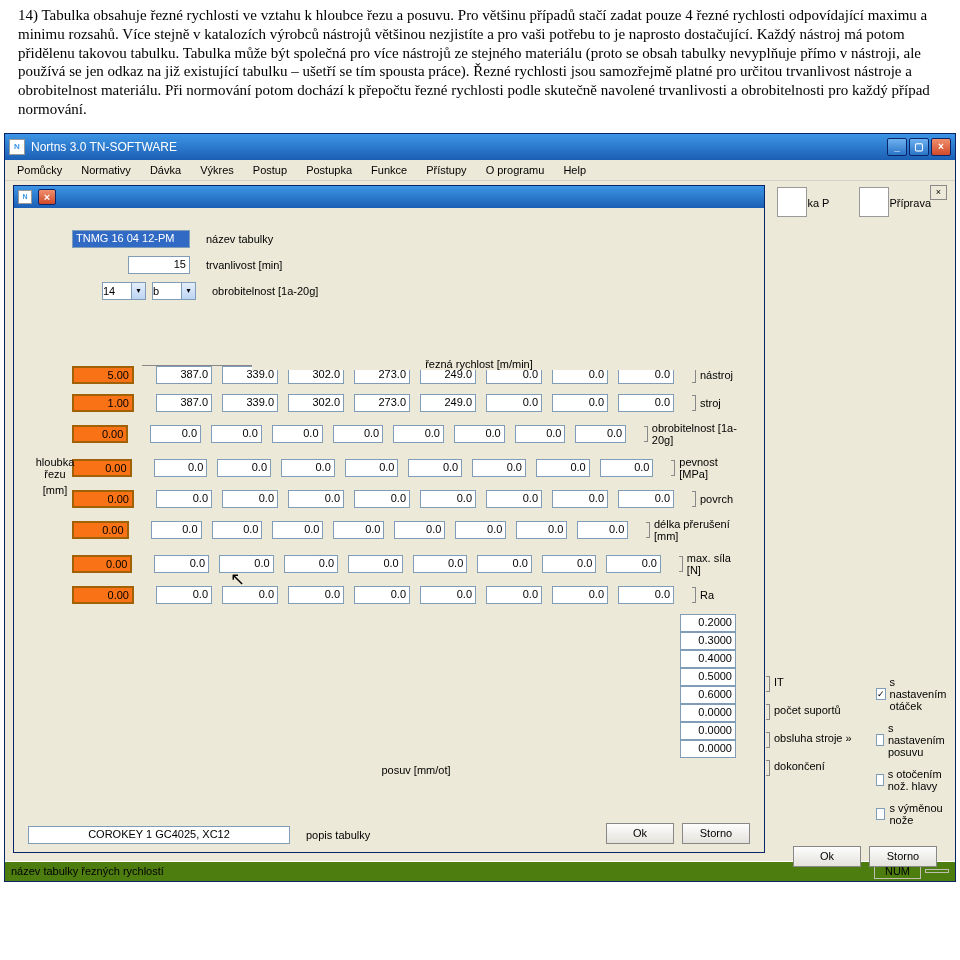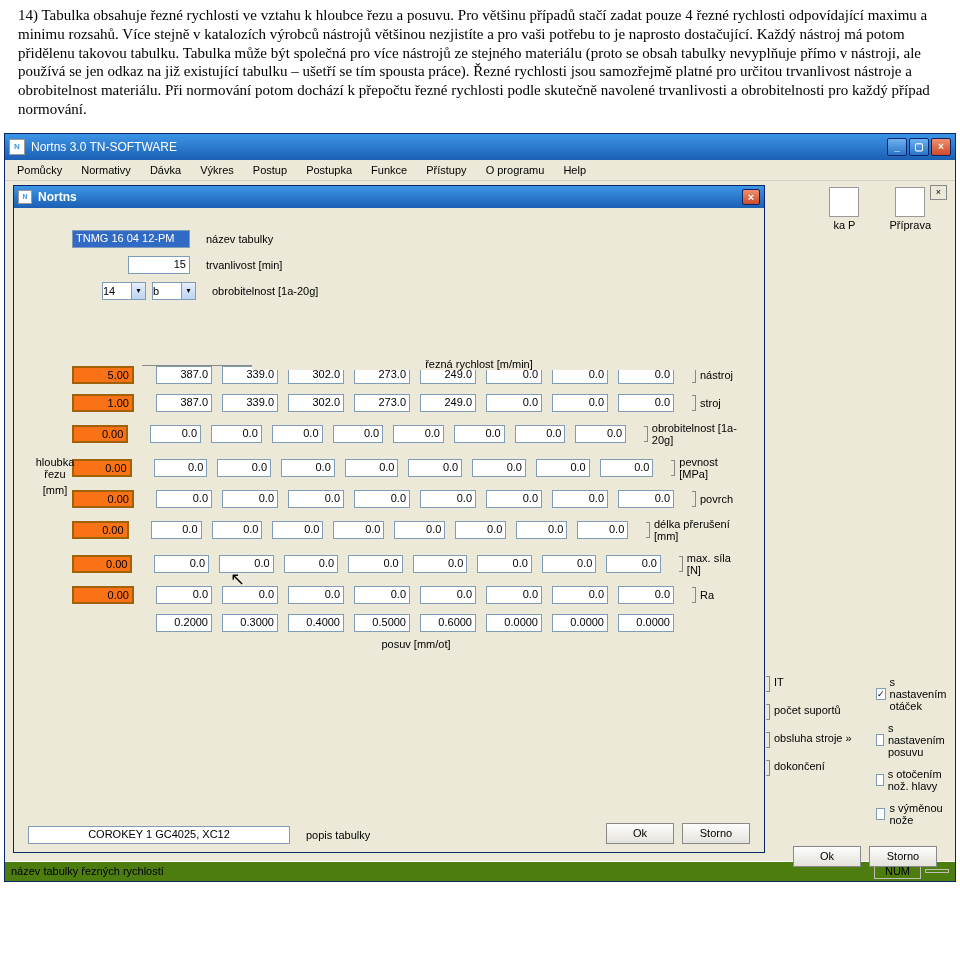--- a/index.html
+++ b/index.html
@@ -35,34 +35,34 @@
   .grid-wrap { position:relative; margin-top:66px; }
   .sectitle { position:absolute; top:-8px; left:180px; right:40px; font-size:11px; text-align:center; background:#ece9d8; }
   .frameline-top { position:absolute; top:-1px; left:70px; width:558px; border-top:1px solid #888; }
 
   .grid { margin-top:10px; }
   .grow { display:flex; align-items:center; margin-bottom:10px; }
   .grow .lead { width:62px; height:18px; border:2px solid #a16207; background:#f97316; padding:1px 3px; font-size:11px; text-align:right; margin-right:22px; }
   .grow .cell { width:56px; height:18px; border:1px solid #7f9db9; background:#fff; padding:1px 3px; font-size:11px; text-align:right; margin-right:10px; }
   .grow .side { margin-left:8px; display:flex; align-items:center; gap:4px; }
   .sidebracket { width:4px; height:16px; border-right:1px solid #888; border-top:1px solid #888; border-bottom:1px solid #888; }
-  .posuv-row { display:flex; align-items:flex-end; margin-top:4px; margin-left:84px; }
+  .posuv-row { display:flex; align-items:flex-end; margin-top:4px; margin-left:84px;flex-direction:column; }
   .posuv-row .cell { width:56px; height:18px; border:1px solid #7f9db9; background:#fff; padding:1px 3px; font-size:11px; text-align:right; margin-right:10px; }
   .posuv-lab { text-align:center; margin-left:84px; width:520px; margin-top:6px; font-size:11px; }
 
   .left-tag { position:absolute; left:-48px; top:90px; width:62px; text-align:center; font-size:11px; }
   .left-tag div { margin-bottom:4px; }
 
   .bottom { position:absolute; bottom:8px; left:14px; right:14px; }
   .bottom .wide { width:262px; height:18px; border:1px solid #7f9db9; background:#fff; padding:1px 3px; font-size:11px; }
   .btnbar { position:absolute; bottom:0; right:0; display:flex; gap:8px; }
   .btn { min-width:68px; height:21px; border:1px solid #888; background:linear-gradient(#fdfdfd,#e4e2db); display:inline-flex; align-items:center; justify-content:center; padding:0 8px; }
 
   .bg-icons { position:absolute; top:6px; right:24px; display:flex; gap:30px; z-index:1; }
-  .bg-icons .ic { display:flex; flex-direction:column; align-items:center; font-size:11px; }
+  .bg-icons .ic { display:flex; flex-direction:row; align-items:center; font-size:11px; }
   .bg-icons .ic .g { width:30px; height:30px; border:1px solid #999; background:#fff; margin-bottom:2px; }
   .bg-close { position:absolute; top:4px; right:8px; width:17px; height:15px; border:1px solid #888; background:#ece9d8; display:flex; align-items:center; justify-content:center; font-size:9px; z-index:2; }
 
   .right-extras { position:absolute; top:310px; right:-170px; width:150px; }
   .right-extras .re { display:flex; align-items:flex-start; margin-bottom:12px; font-size:11px;}
   .right-extras .re .sidebracket { margin-right:4px; }
   .right-extras .chk { width:12px; height:12px; border:1px solid #7f9db9; background:#fff; display:inline-flex; align-items:center; justify-content:center; font-size:9px; margin-right:4px; }
 
   .outer-btnbar { position:absolute; bottom:14px; right:18px; display:flex; gap:8px; z-index:1; }
 
@@ -109,21 +109,20 @@
         </div>
       <div class="ic">
           <div class="g"></div>
           <span>Příprava</span>
         </div>
     </div>
 
     <div class="inner-dialog">
       <div class="inner-title">
         <span class="icon" style="width:14px;height:14px;background:#fff;border:1px solid #999;margin-right:6px;display:inline-flex;align-items:center;justify-content:center;font-size:7px;color:#3d95e5;font-weight:bold;">N</span>
-        <span class="title">Nortns</span>
         <span class="close">×</span>
       </div>
       <div class="d-body">
 
         <div class="frow">
           <div class="txt sel">TNMG 16 04 12-PM</div>
           <span class="lab">název tabulky</span>
         </div>
         <div class="frow" style="margin-left:56px;">
           <div class="nfield">15</div>

